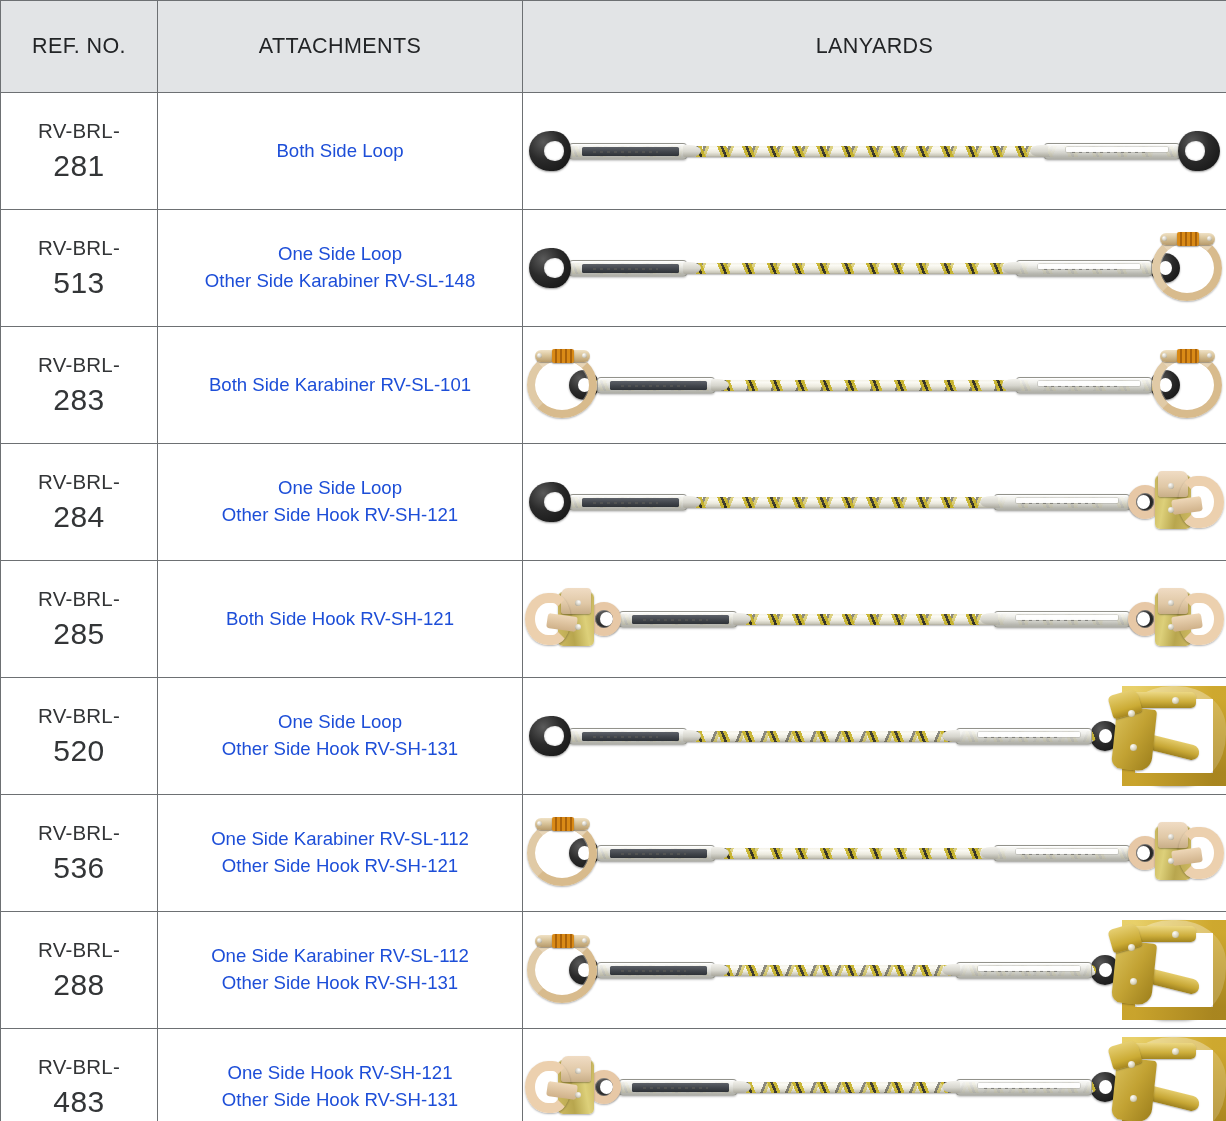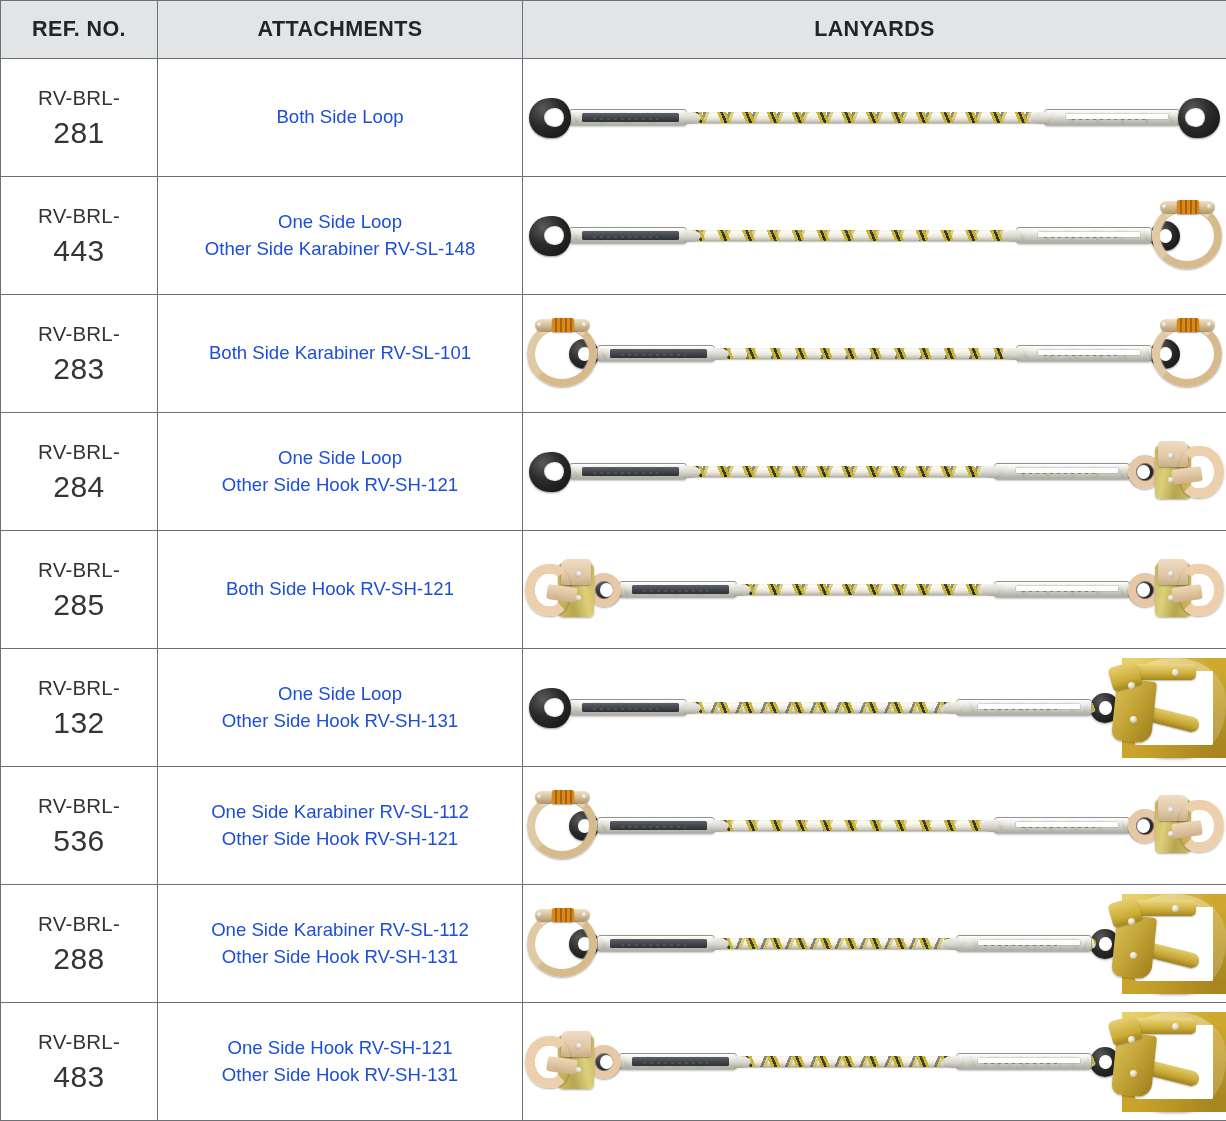--- a/index.html
+++ b/index.html
@@ -18,24 +18,24 @@
     width: 1226px; height: 1121px;
     border-collapse: collapse;
     table-layout: fixed;
   }
   table.catalog td, table.catalog th {
     border: 1.6px solid #6d7073;
     padding: 0;
     vertical-align: middle;
   }
   thead th {
-    height: 58px;
+    height: 92px;
     background: #e2e4e6;
     font-size: 21.5px;
-    font-weight: bold;
+    font-weight: normal;
     letter-spacing: 0.4px;
     color: #222426;
     text-align: center;
   }
   col.c-ref   { width: 157px; }
   col.c-att   { width: 365px; }
   col.c-lan   { width: 704px; }
 
   tbody tr { height: 116.3px; }
 
@@ -312,21 +312,21 @@
               </div>
               <div class="taper" style="right: 178px; transform: scaleX(-1);"></div>
               <div class="thimble" style="left: 6px;"></div>
               <div class="thimble flip" style="right: 6px;"></div>
             </div>
           </td>
         </tr>
         <tr>
           <td class="ref">
             <span class="ref-prefix">RV-BRL-</span>
-            <span class="ref-num">443</span>
+            <span class="ref-num">513</span>
           </td>
           <td class="att">
             <span class="att-line">One Side Loop</span>
             <span class="att-line">Other Side Karabiner RV-SL-148</span>
           </td>
           <td class="lan">
             <div class="lan-stage">
               <div class="eye-small" style="right: 46px;"></div>
               <div class="rope" style="left: 42px; right: 70px;"></div>
               <div class="sleeve dark" style="left: 46px; width: 118px;">
@@ -458,21 +458,21 @@
                 <div class="keeper"></div>
                 <div class="pin p1"></div>
                 <div class="pin p2"></div>
               </div>
             </div>
           </td>
         </tr>
         <tr>
           <td class="ref">
             <span class="ref-prefix">RV-BRL-</span>
-            <span class="ref-num">132</span>
+            <span class="ref-num">520</span>
           </td>
           <td class="att">
             <span class="att-line">One Side Loop</span>
             <span class="att-line">Other Side Hook RV-SH-131</span>
           </td>
           <td class="lan">
             <div class="lan-stage">
               <div class="eye-small" style="right: 106px;"></div>
               <div class="rope" style="left: 42px; right: 130px;"></div>
               <div class="sleeve dark" style="left: 46px; width: 118px;">

